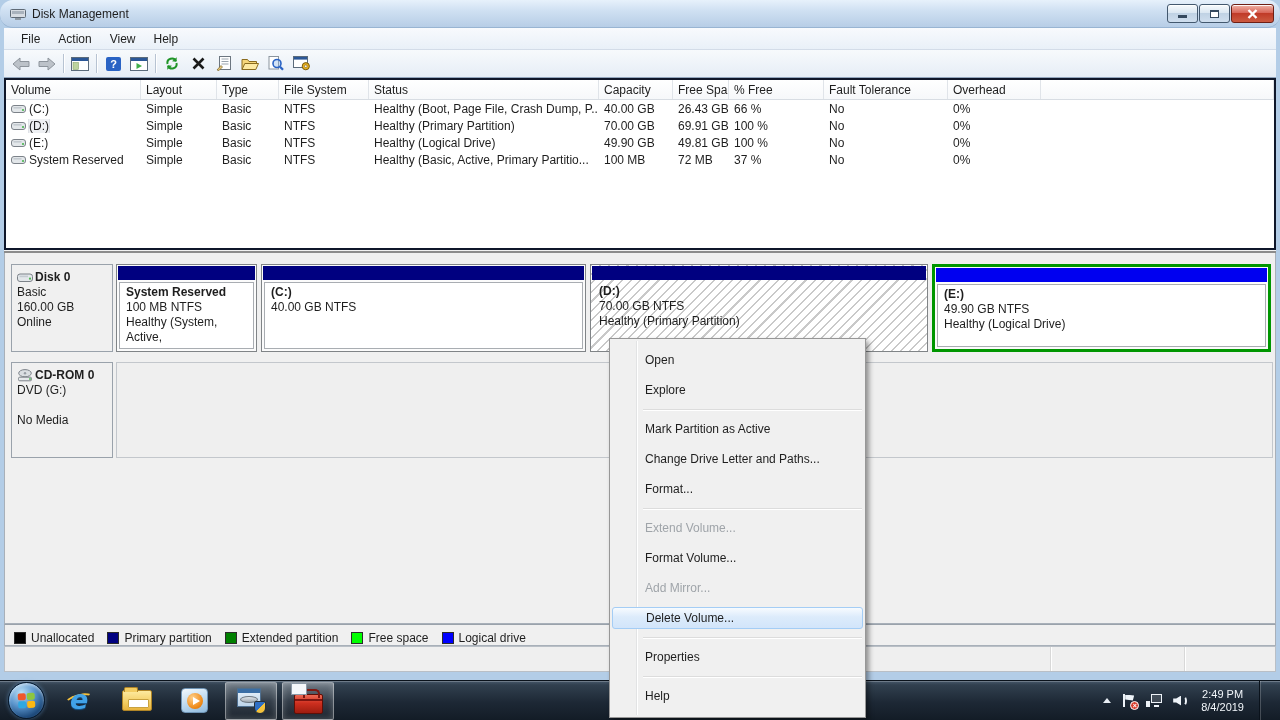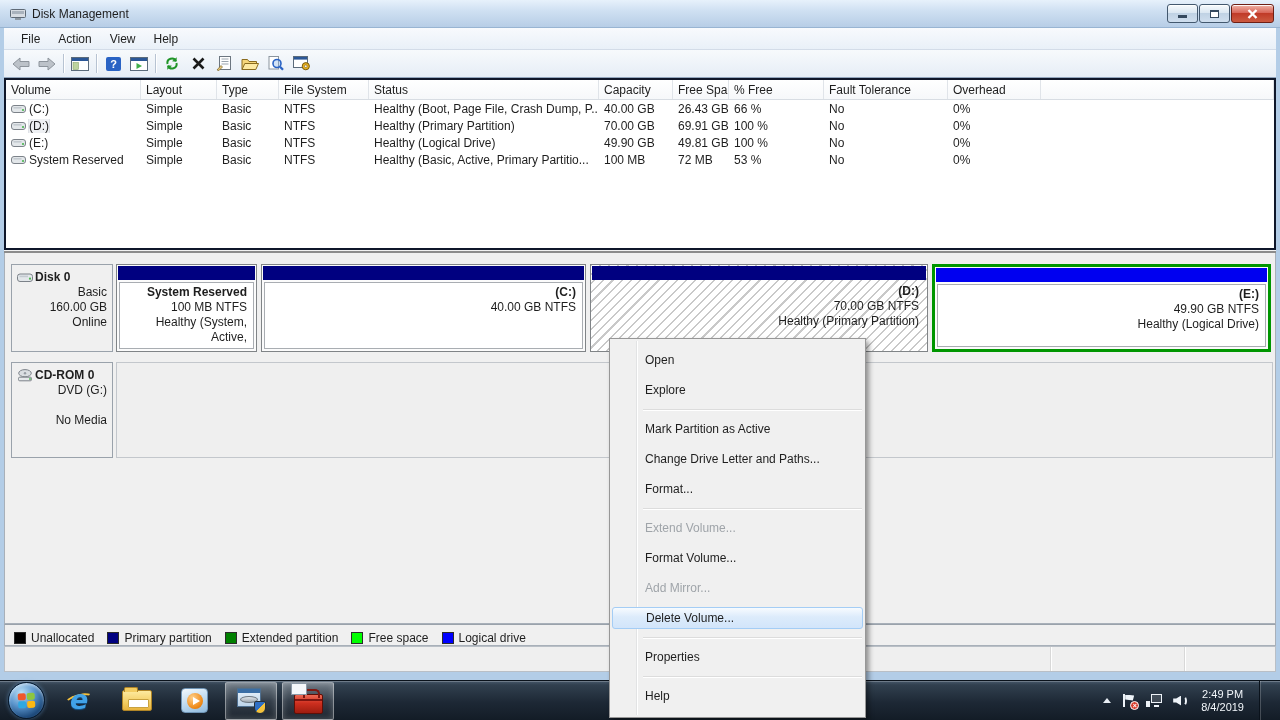--- a/index.html
+++ b/index.html
@@ -3,21 +3,21 @@
 <meta charset="utf-8">
 <style>
   * { margin:0; padding:0; box-sizing:border-box; }
   html,body { width:1280px; height:720px; overflow:hidden; background:#000; }
   .stage { position:relative; width:1280px; height:720px; font-family:"Liberation Sans",sans-serif; font-size:12px; color:#1e1e1e; overflow:hidden; }
 
   
   .window { position:absolute; left:0; top:0; width:1280px; height:680px; background:#b3cde7; }
   .titlebar { position:absolute; left:0; top:0; width:1280px; height:28px;
     background:linear-gradient(180deg,#e7f1fb 0%,#cfe0f2 40%,#b7cde6 100%);
-    border-bottom:1px solid #98b4d2; display:flex; align-items:center; padding:0 6px; }
+    border-bottom:1px solid #98b4d2; display:flex; align-items:center; padding:0 6px;border-radius:13px; }
   .title-ico { margin:0 6px 0 4px; display:flex; }
   .wbtns { margin-left:auto; display:flex; }
   .wb { width:31px; height:19px; border:1px solid #43586e; border-radius:3px; margin-left:1px;
     background:linear-gradient(180deg,#f7fafc 0%,#dbe7f2 45%,#c0d2e4 50%,#cfdeee 100%);
     box-shadow:inset 0 1px 0 rgba(255,255,255,.9); display:flex; align-items:center; justify-content:center; }
   .wb.close { width:43px; background:linear-gradient(180deg,#efb3a6 0%,#d9675a 45%,#c03b28 50%,#cc5a40 100%); border-color:#6e1f14; }
   .glyph-min { width:9px; height:3px; background:#35495e; margin-top:6px; }
   .glyph-max { width:9px; height:8px; border:1px solid #35495e; border-top:2px solid #35495e; background:#fff; }
 
   .menubar { position:absolute; left:4px; top:28px; width:1272px; height:22px;
@@ -37,21 +37,21 @@
   .lv-hcol { padding:3px 0 0 5px; border-right:1px solid #e0e4e9; white-space:nowrap; overflow:hidden; }
   .lv-row { display:flex; height:17px; align-items:center; }
   .lv-cell { padding-left:5px; white-space:nowrap; overflow:hidden; display:flex; align-items:center; gap:3px; }
   .c0{width:135px}.c1{width:76px}.c2{width:62px}.c3{width:90px}.c4{width:230px}
   .c5{width:74px}.c6{width:56px}.c7{width:95px}.c8{width:124px}.c9{width:93px}.cF{flex:1}
   .vol-sel { background:#eef0f3; outline:1px solid #e0e3e8; }
 
   .splitter { position:absolute; left:4px; top:250px; width:1272px; height:3px; background:#8c8c8c; border-top:1px solid #f2f2f2; }
 
   
-  .graph-panel { position:absolute; left:4px; top:253px; width:1272px; height:371px; background:#f0f0f0; border:1px solid #a8b0b9; border-top:none;text-align:right; }
+  .graph-panel { position:absolute; left:4px; top:253px; width:1272px; height:371px; background:#f0f0f0; border:1px solid #a8b0b9; border-top:none; }
   .disk-hdr { position:absolute; left:6px; width:102px; background:#f0f0f0; border:1px solid #9aa2ab; padding:5px 5px; line-height:15px; }
   .disk-hdr .dname { font-weight:bold; }
   .hdr-row1 { display:flex; align-items:center; gap:2px; }
   .parts { position:absolute; left:111px; top:11px; width:1155px; height:88px; display:flex; gap:4px; }
   .part { position:relative; border:1px solid #808487; background:#fbfbfb; display:flex; flex-direction:column; padding:1px; }
   .pbar { height:14px; margin:0 0 1px 0; }
   .pbody { flex:1; border:1px solid #a9adb2; background:#fff; margin:1px; padding:2px 6px; line-height:15px; overflow:hidden; }
   .pname { font-weight:bold; }
   .part.sel { background:repeating-linear-gradient(315deg,#ffffff 0px,#ffffff 5px,#c9c9c9 5px,#c9c9c9 6.5px); }
   .part.sel .pbody { border:none; background:transparent; }
@@ -335,21 +335,21 @@
               <circle cx="12" cy="6" r="1.1" fill="#49b64f"></circle>
             </svg>
             <span>System Reserved</span>
           </span>
         <span class="lv-cell c1">Simple</span>
         <span class="lv-cell c2">Basic</span>
         <span class="lv-cell c3">NTFS</span>
         <span class="lv-cell c4">Healthy (Basic, Active, Primary Partitio...</span>
         <span class="lv-cell c5">100 MB</span>
         <span class="lv-cell c6">72 MB</span>
-        <span class="lv-cell c7">53 %</span>
+        <span class="lv-cell c7">37 %</span>
         <span class="lv-cell c8">No</span>
         <span class="lv-cell c9">0%</span>
       </div>
     </div>
 
     <div class="splitter"></div>
 
     <div class="graph-panel">
 
       <div class="disk-hdr" style="top:11px; height:88px;">

